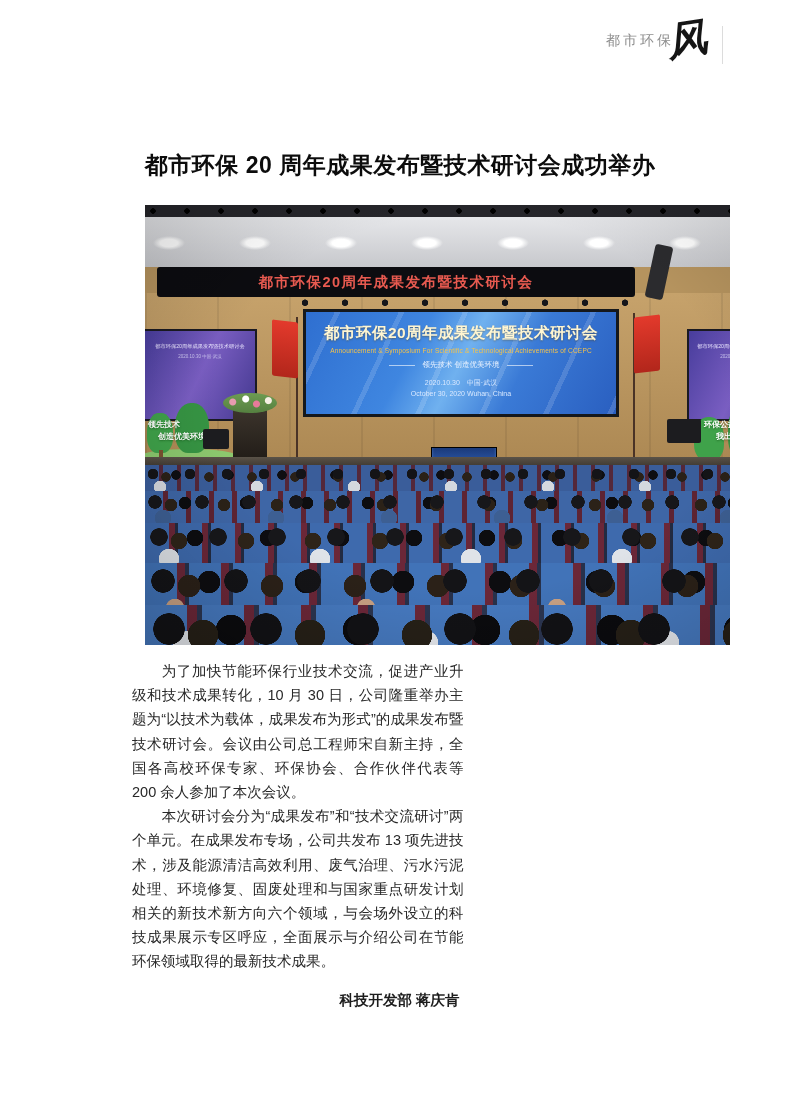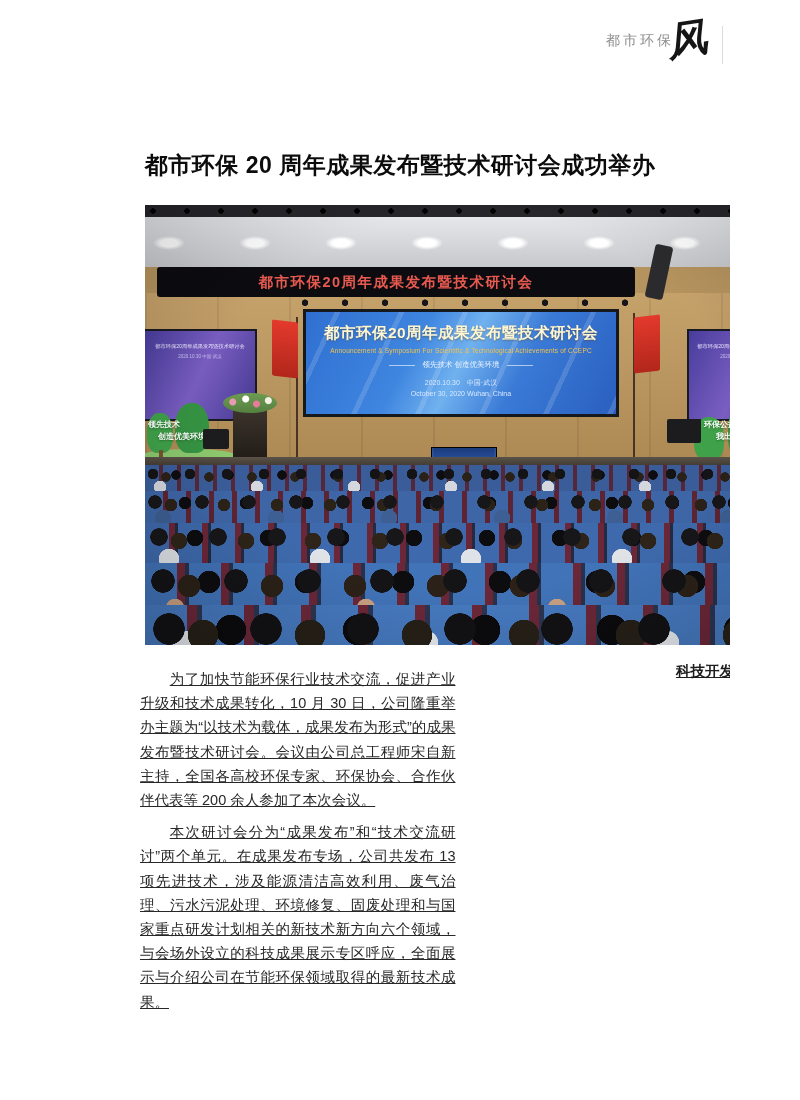--- a/index.html
+++ b/index.html
@@ -133,21 +133,21 @@
       radial-gradient(circle at 40px 38px,#e6e9ee 12px,transparent 12.5px),
       repeating-linear-gradient(90deg,#4679bf 0 42px,#6b2738 42px 52px,#2b3550 52px 57px);
       background-size:97px 60px,107px 60px,127px 60px,241px 60px,auto;}
   .ph-vignette{position:absolute;left:0;top:0;right:0;bottom:0;pointer-events:none;
       background:radial-gradient(ellipse at 50% 45%,rgba(0,0,0,0) 55%,rgba(0,0,0,0.20) 100%);}
 
   
   .article-body{position:absolute;left:62px;top:659px;width:676px;height:392px;
       column-count:2;column-gap:13px;column-fill:auto;
       font-size:14.5px;line-height:24.2px;color:#282828;text-align:justify;}
-  .article-body p{margin:8px;text-indent:2.05em;text-decoration:underline;}
+  .article-body p{margin:0;text-indent:2.05em;}
   .byline{margin-top:14px !important;text-indent:0 !important;text-align:right;font-weight:bold;
       color:#1d1d1d;padding-right:4px;}
 </style>
 </head>
 <body>
 
 <div class="page">
 
   <div class="brand-text">都市环保</div>
   <div class="brand-mark">风</div>

